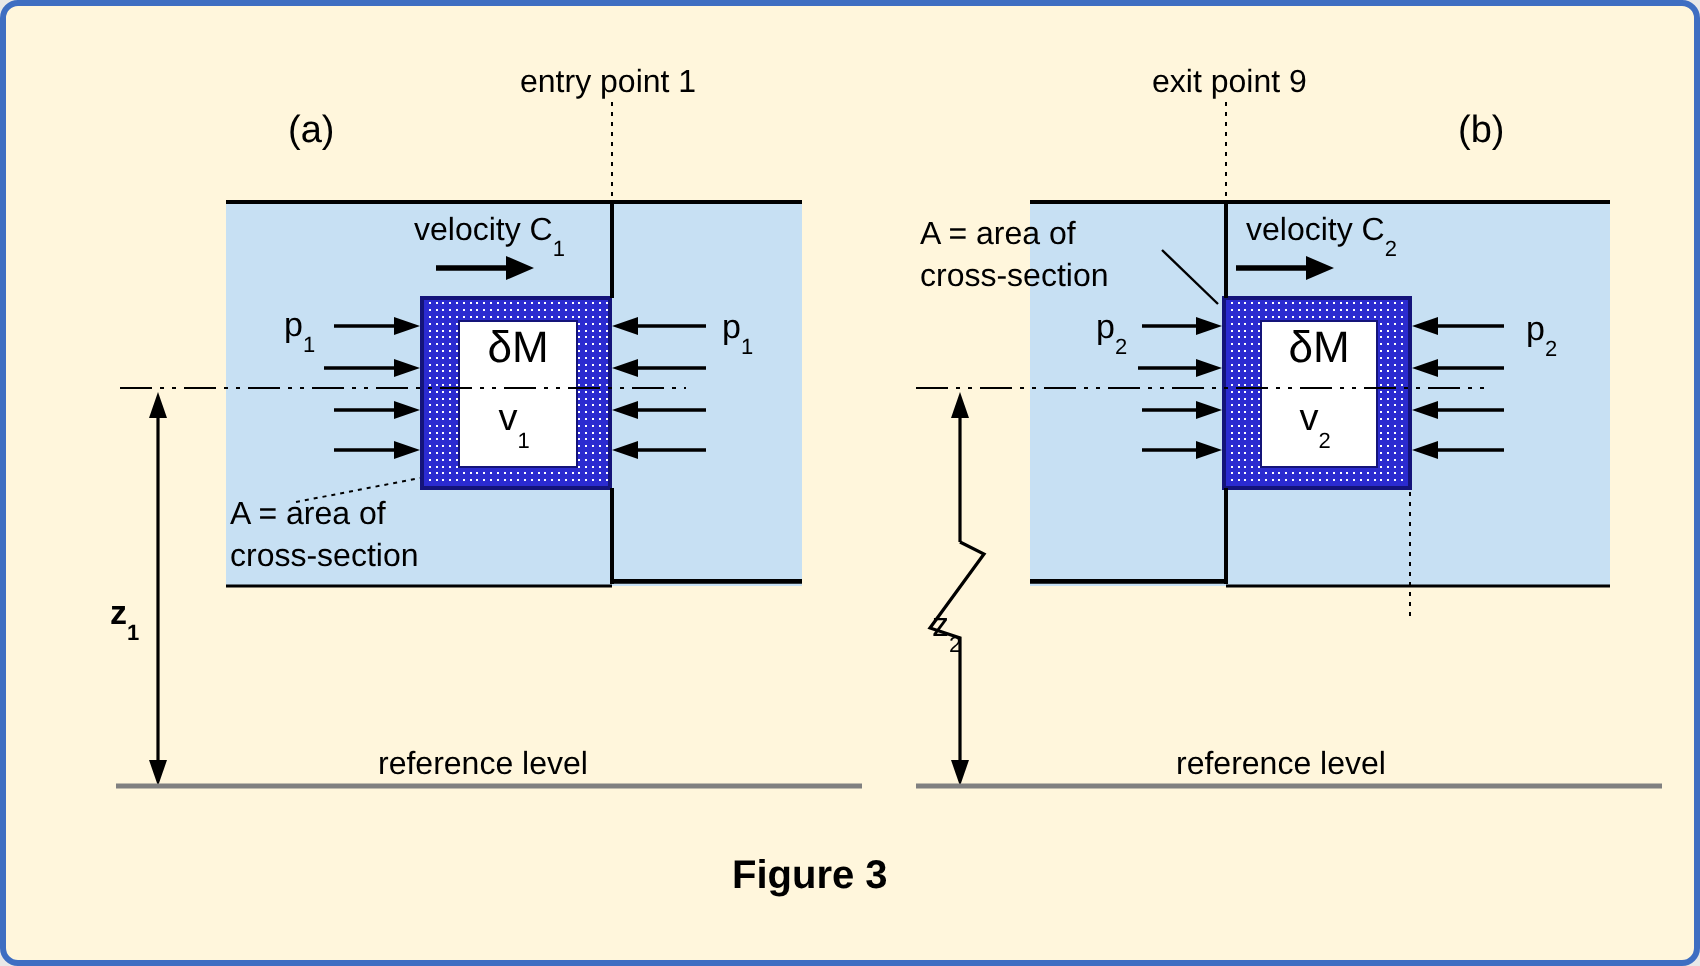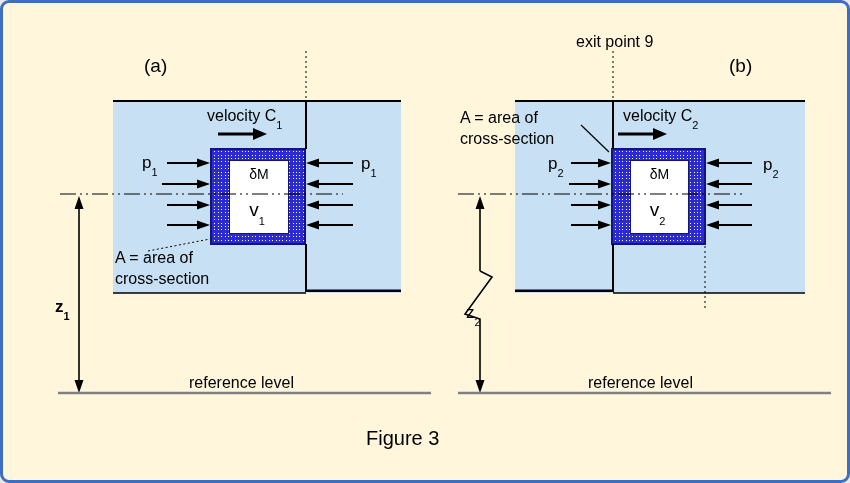--- a/index.html
+++ b/index.html
@@ -27,21 +27,21 @@
       repeating-linear-gradient(0deg,#2B2BD0 0 2.4px,rgba(0,0,0,0) 2.4px 3.4px),
       repeating-linear-gradient(90deg,#2B2BD0 0 2.4px,rgba(0,0,0,0) 2.4px 3.4px);
   }
   .dm-inner{
     position:absolute;
     inset:10px 15px 9px 17px;
     background:#fff;
     border:1px solid #14147A;
     text-align:center;
   }
-  .dm-mass{position:absolute;left:0;right:0;top:1px;font-size:14px;line-height:24px;}
+  .dm-mass{position:absolute;left:0;right:0;top:1px;font-size:22px;line-height:24px;}
   .dm-vol{position:absolute;left:0;right:4px;top:37px;font-size:19px;line-height:24px;}
   .lbl{position:absolute;font-size:16px;line-height:20px;white-space:nowrap;}
   .lbl-17{font-size:17px;}
   .lbl-19{font-size:19px;}
   .lbl-20{font-size:20px;}
   sub.s{font-size:11px;position:relative;top:4px;line-height:0;}
   svg.overlay{position:absolute;left:0;top:0;pointer-events:none;}
 </style>
 </head>
 <body>
@@ -151,32 +151,33 @@
     <g>
       <path d="M477,200 V268" stroke="#000" stroke-width="1.6" fill="none"></path>
       <path d="M477,268 L489,274 L462,311 L477,316 V383" stroke="#000" stroke-width="1.6" fill="none"></path>
       <polygon points="477,193 472.5,206 481.5,206" fill="#000"></polygon>
       <polygon points="477,390 472.5,377 481.5,377" fill="#000"></polygon>
     </g>
     <path d="M455,390 H828" stroke="#808080" stroke-width="2.6"></path>
   </svg>
 
   <div class="lbl lbl-19" style="left:141px;top:53px;">(a)</div>
+  <div class="lbl" style="left:257px;top:29px;">entry point 1</div>
   <div class="lbl" style="left:204px;top:103px;"><span>velocity C</span><sub class="s">1</sub></div>
   <div class="lbl lbl-17" style="left:139px;top:150px;"><span>p</span><sub class="s">1</sub></div>
   <div class="lbl lbl-17" style="left:358px;top:151px;"><span>p</span><sub class="s">1</sub></div>
   <div class="lbl" style="left:112px;top:245px;">A = area of</div>
   <div class="lbl" style="left:112px;top:266px;">cross-section</div>
   <div class="lbl lbl-17" style="left:52px;top:294px;font-weight:bold;"><span>z</span><sub class="s">1</sub></div>
   <div class="lbl" style="left:186px;top:370px;">reference level</div>
 
   <div class="lbl lbl-19" style="left:726px;top:53px;">(b)</div>
   <div class="lbl" style="left:573px;top:29px;">exit point 9</div>
   <div class="lbl" style="left:457px;top:105px;">A = area of</div>
   <div class="lbl" style="left:457px;top:126px;">cross-section</div>
   <div class="lbl" style="left:620px;top:103px;"><span>velocity C</span><sub class="s">2</sub></div>
   <div class="lbl lbl-17" style="left:545px;top:151px;"><span>p</span><sub class="s">2</sub></div>
   <div class="lbl lbl-17" style="left:760px;top:152px;"><span>p</span><sub class="s">2</sub></div>
   <div class="lbl lbl-17" style="left:463px;top:300px;"><span>z</span><sub class="s">2</sub></div>
   <div class="lbl" style="left:585px;top:370px;">reference level</div>
 
-  <div class="lbl lbl-20" style="left:363px;top:425px;">Figure 3</div>
+  <div class="lbl lbl-20" style="left:363px;top:425px;font-weight:bold;">Figure 3</div>
 </div>
 
 </body></html>

